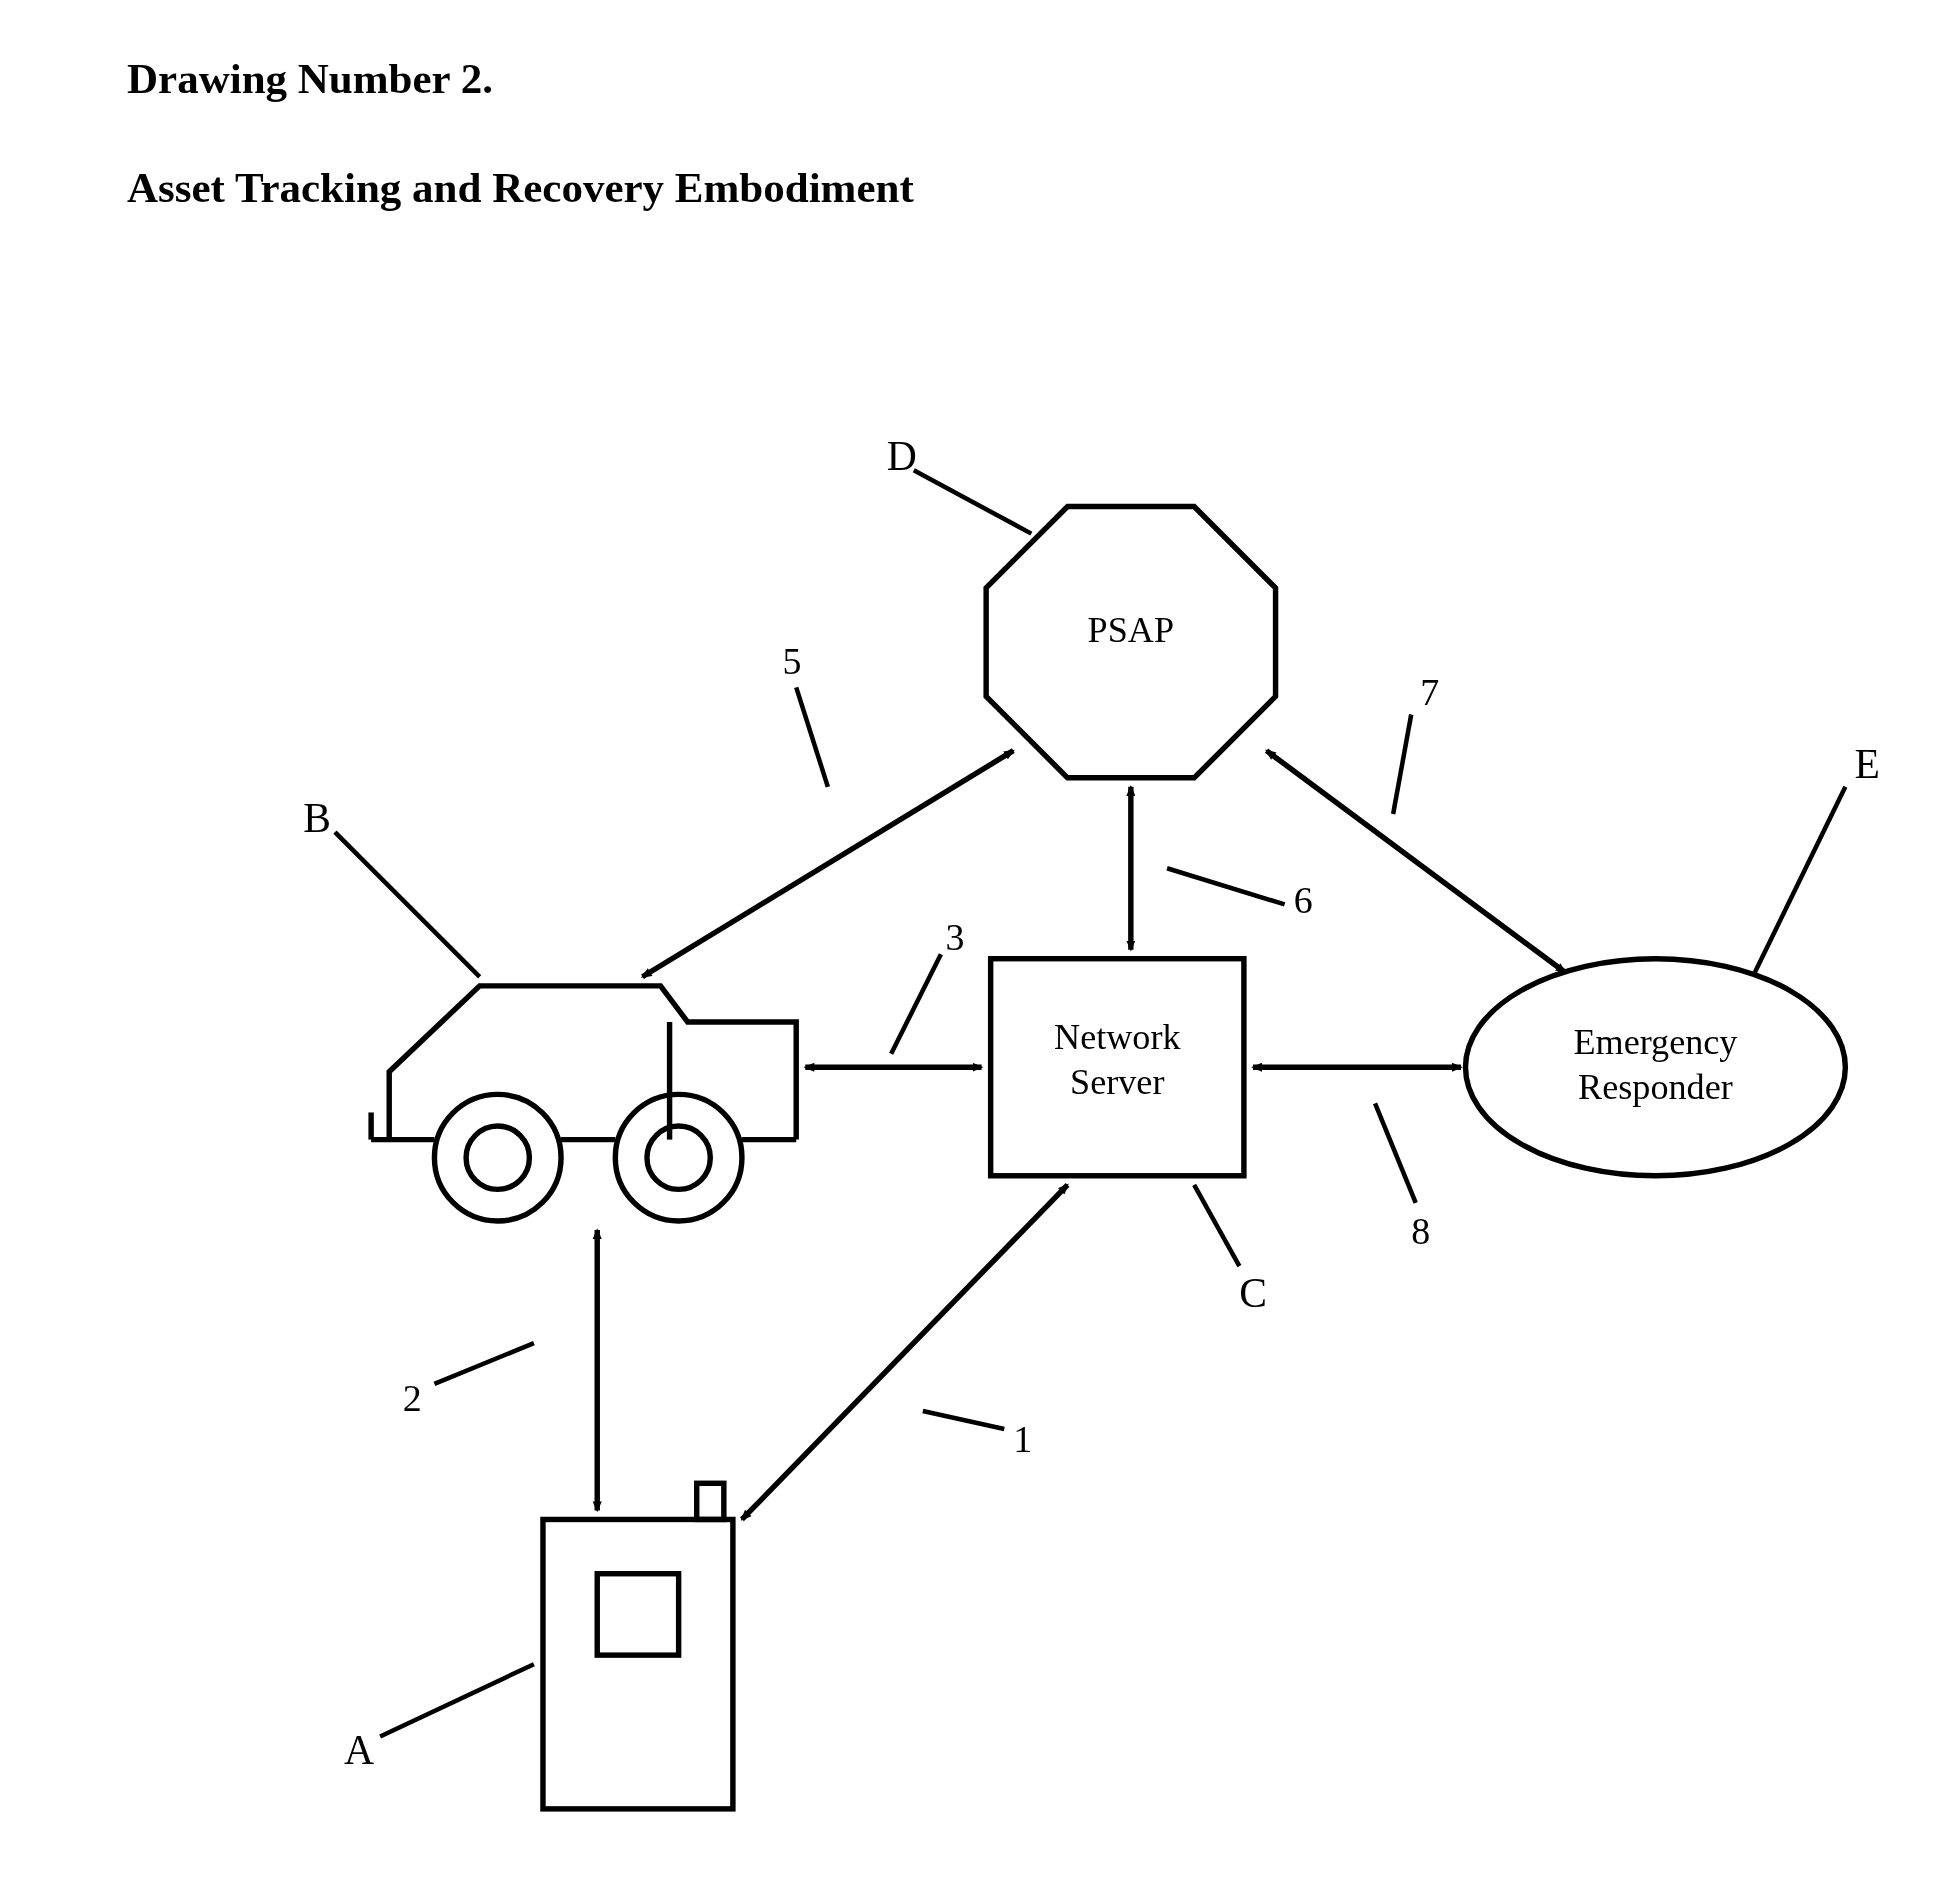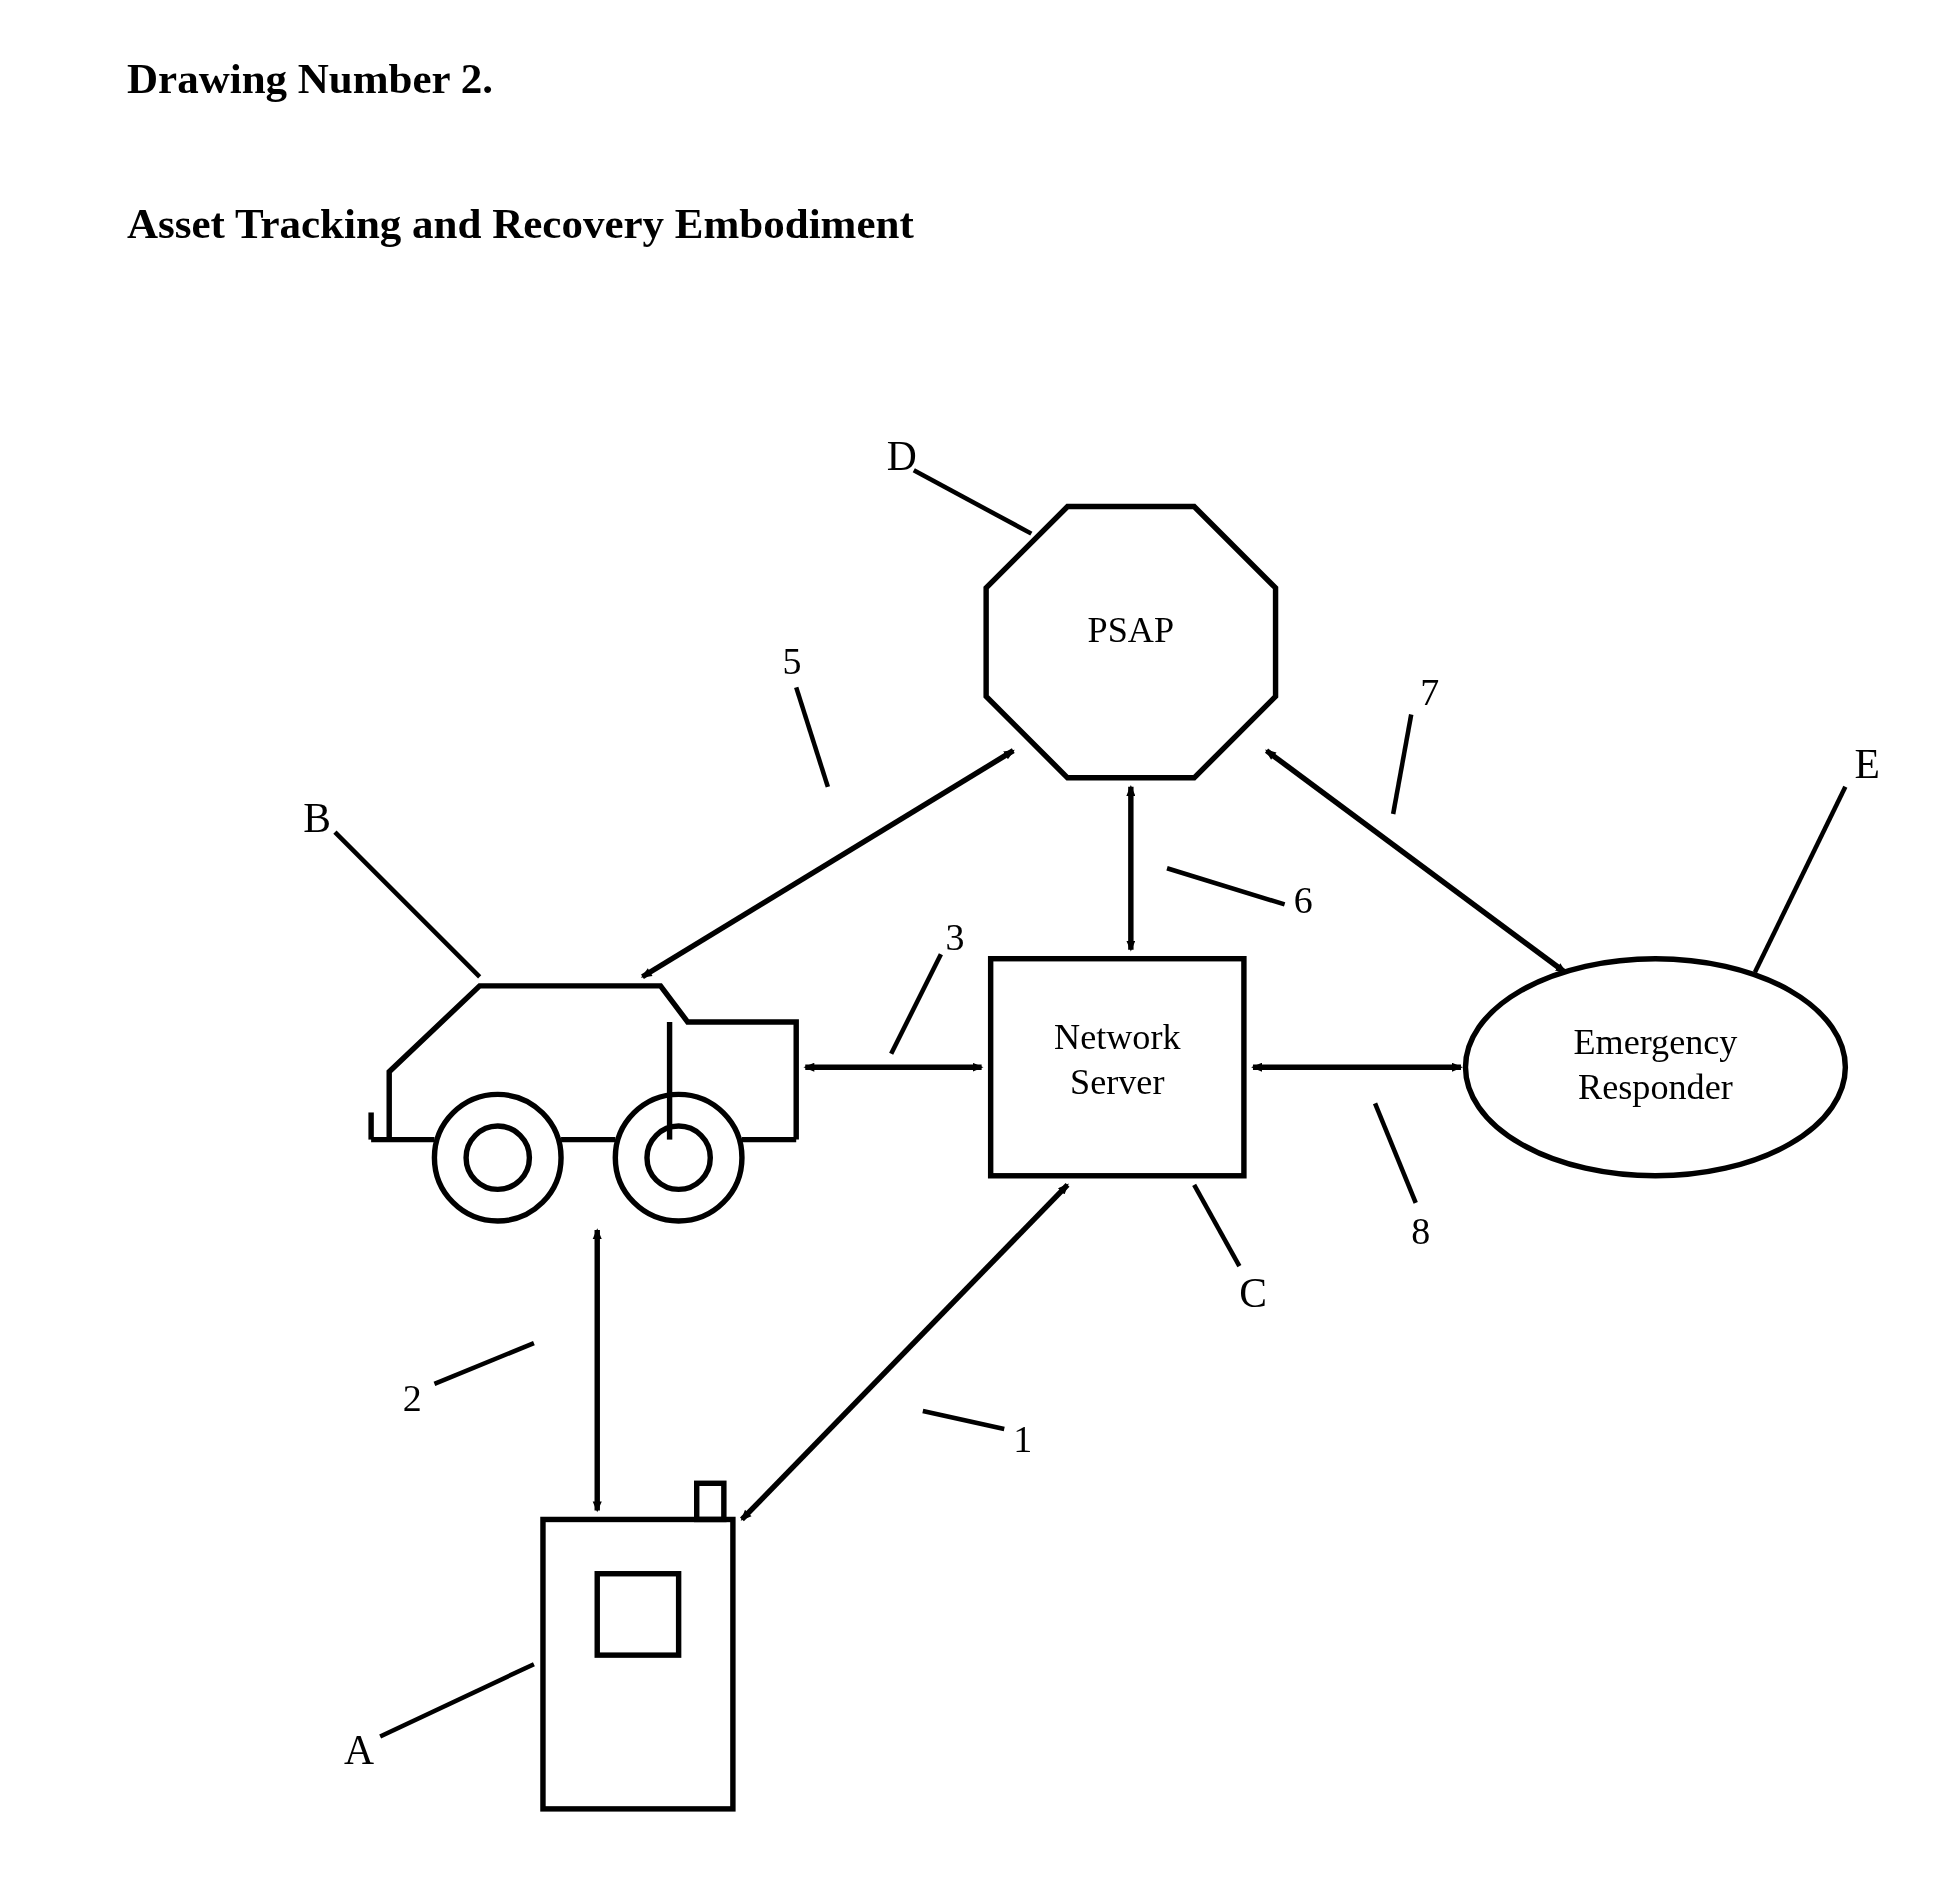--- a/index.html
+++ b/index.html
@@ -21,21 +21,20 @@
     top: 54px;
     font-size: 43px;
     font-weight: bold;
   }
   .subtitle {
     position: absolute;
     left: 127px;
     top: 163px;
     font-size: 43px;
     font-weight: bold;
-    margin-top: 36px;
   }
   svg {
     position: absolute;
     left: 0;
     top: 0;
   }
   text {
     font-family: "Times New Roman", Times, serif;
     fill: #000000;
   }

